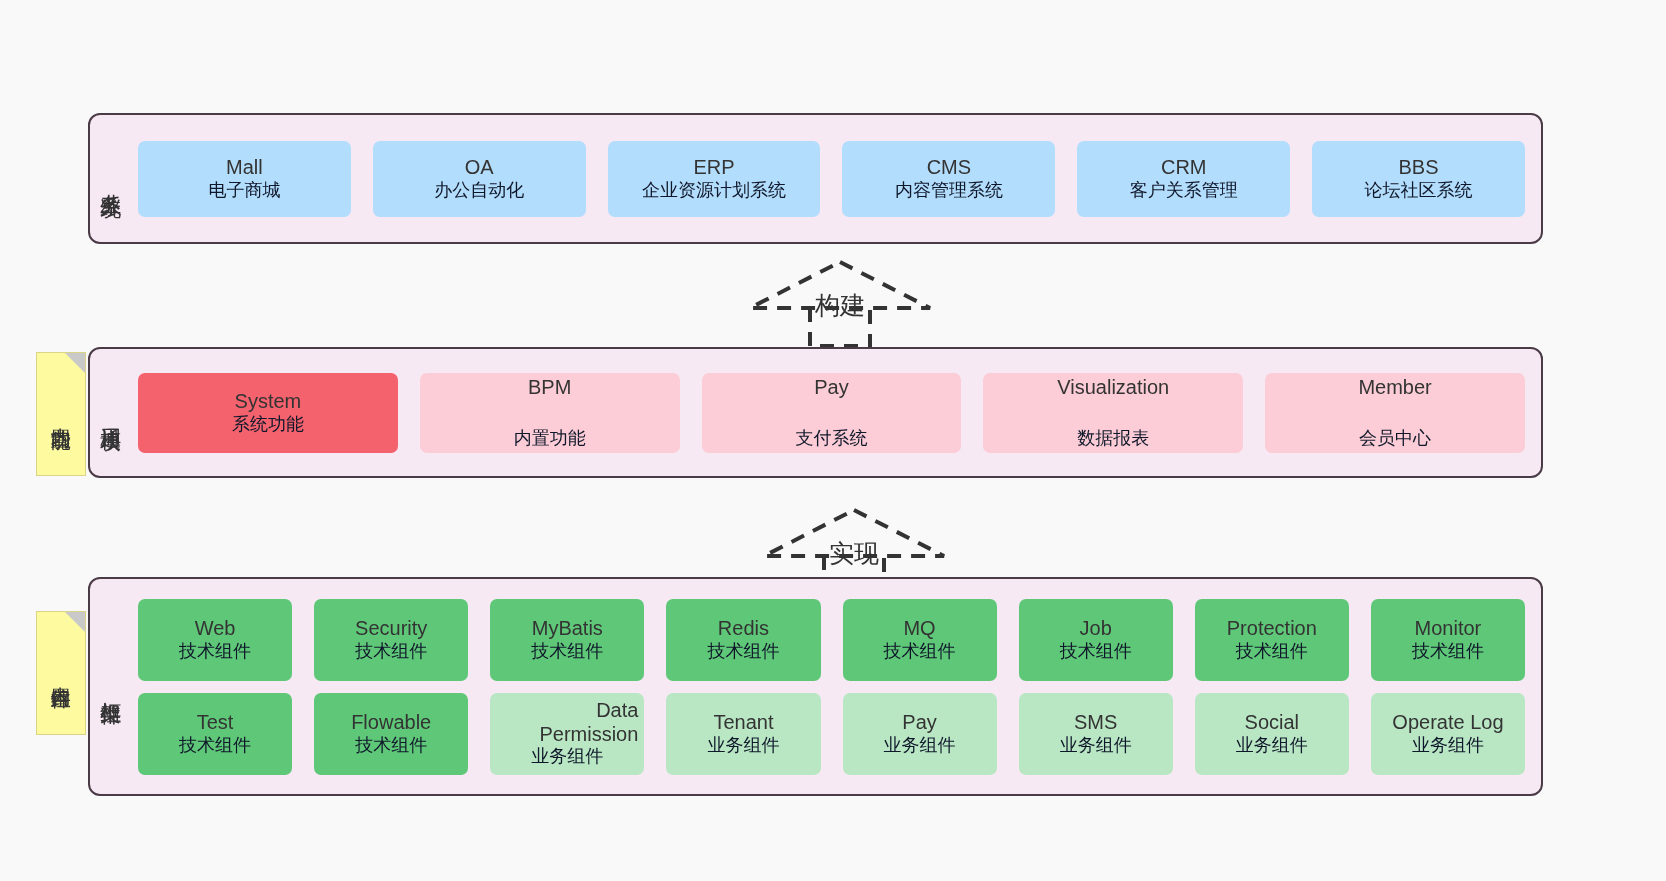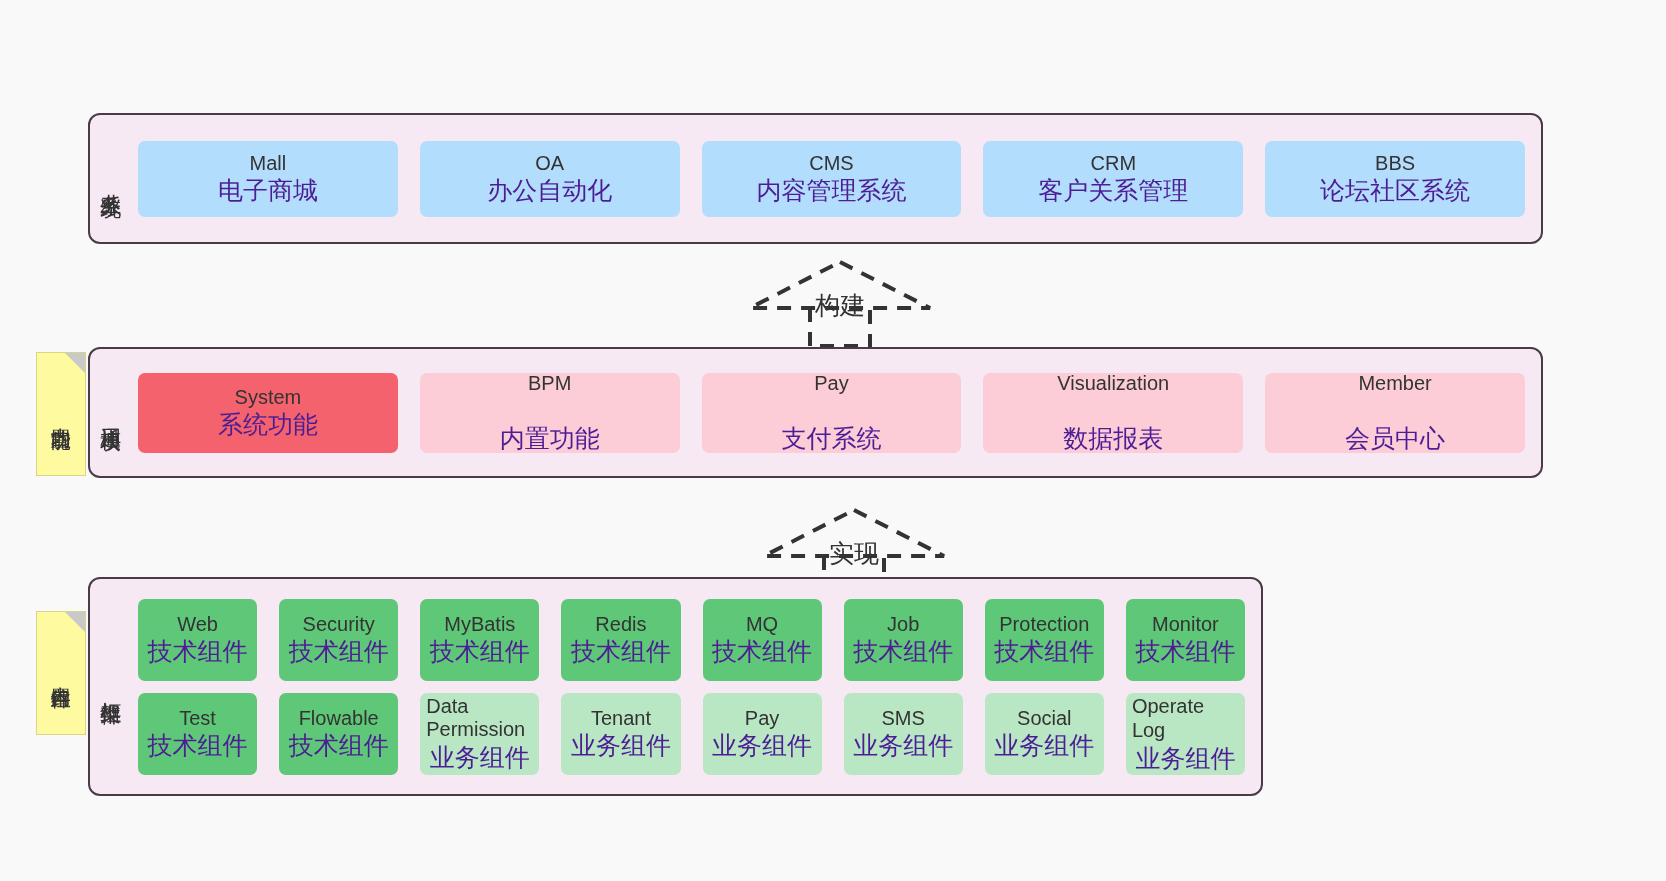--- a/index.html
+++ b/index.html
@@ -61,51 +61,51 @@
     justify-content: space-between;
   }
   .cell {
     flex: 1 1 0;
     border-radius: 7px;
     display: flex;
     flex-direction: column;
     align-items: center;
     justify-content: center;
     box-sizing: border-box;
-    text-align: left;
+    text-align: right;
     line-height: 1.22;
     padding: 4px 6px;
   }
   .cell .t1 {
     font-size: 20px;
     color: #333333;
   }
   .cell .t2 {
-    font-size: 25px;
-    color: #4c1d95;
+    font-size: 18px;
+    color: #0f172a;
   }
   .cell.three-line .t1 {
     line-height: 1.18;
   }
 
   
   .c-blue      { background: #b3ddfc; }
   .c-red       { background: #f4626e; }
   .c-pink      { background: #fccdd6; gap: 28px; }
   .c-green     { background: #5fc878; }
   .c-lightgreen{ background: #b9e7c4; }
 
   
   #layer-business  { left: 88px;  top: 113px; width: 1455px; height: 131px; }
   #layer-business  .row { height: 76px; }
 
   #layer-modules   { left: 88px;  top: 347px; width: 1455px; height: 131px; }
   #layer-modules   .row { height: 80px; }
 
-  #layer-framework { left: 88px;  top: 577px; width: 1175px; height: 219px; }
+  #layer-framework { left: 88px;  top: 577px; width: 1455px; height: 219px; }
   #layer-framework .row { height: 82px; }
 
   
   .note {
     position: absolute;
     width: 50px;
     background: #fdfaa0;
     border: 1px solid #d9d486;
     box-sizing: border-box;
     display: flex;
@@ -162,20 +162,24 @@
       <div class="row">
         <div class="cell c-blue">
           <span class="t1">Mall</span>
           <span class="t2">电子商城</span>
         </div>
         <div class="cell c-blue">
           <span class="t1">OA</span>
           <span class="t2">办公自动化</span>
         </div>
         <div class="cell c-blue">
+          <span class="t1">ERP</span>
+          <span class="t2">企业资源计划系统</span>
+        </div>
+        <div class="cell c-blue">
           <span class="t1">CMS</span>
           <span class="t2">内容管理系统</span>
         </div>
         <div class="cell c-blue">
           <span class="t1">CRM</span>
           <span class="t2">客户关系管理</span>
         </div>
         <div class="cell c-blue">
           <span class="t1">BBS</span>
           <span class="t2">论坛社区系统</span>

